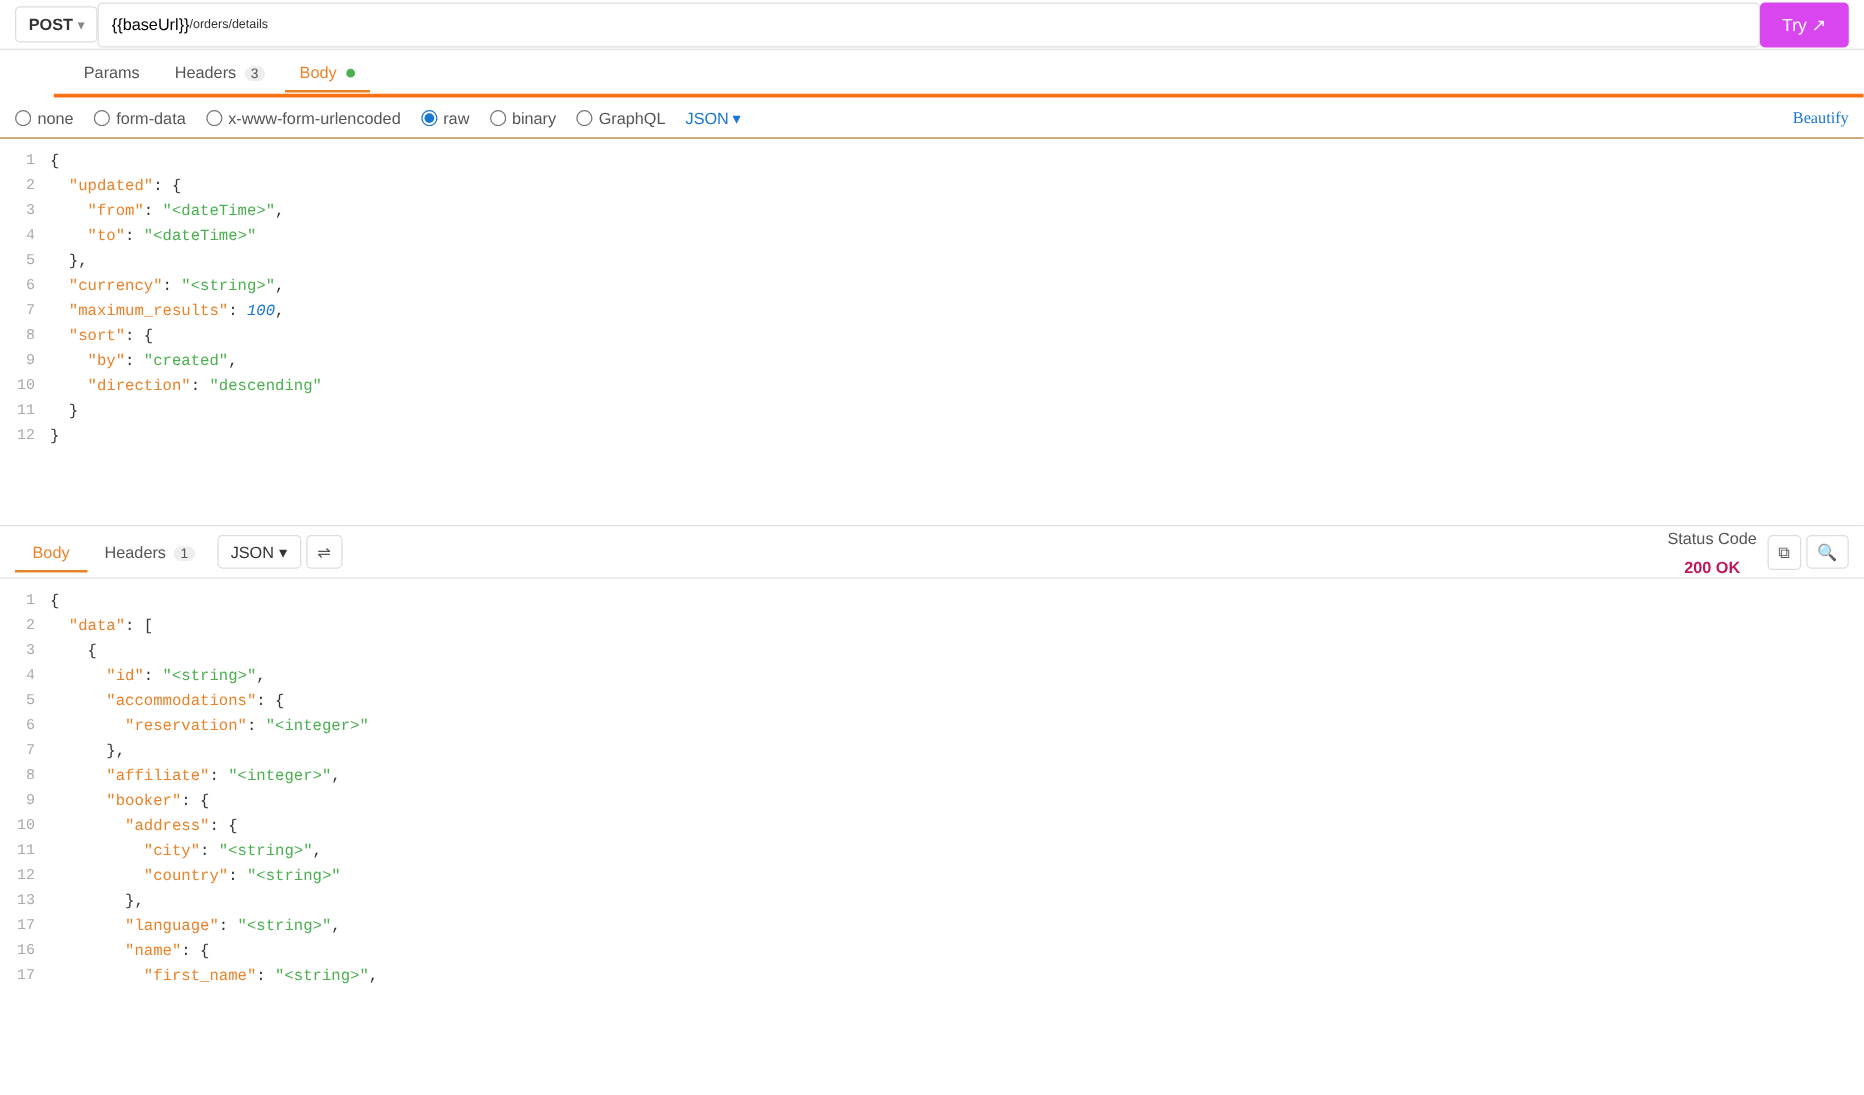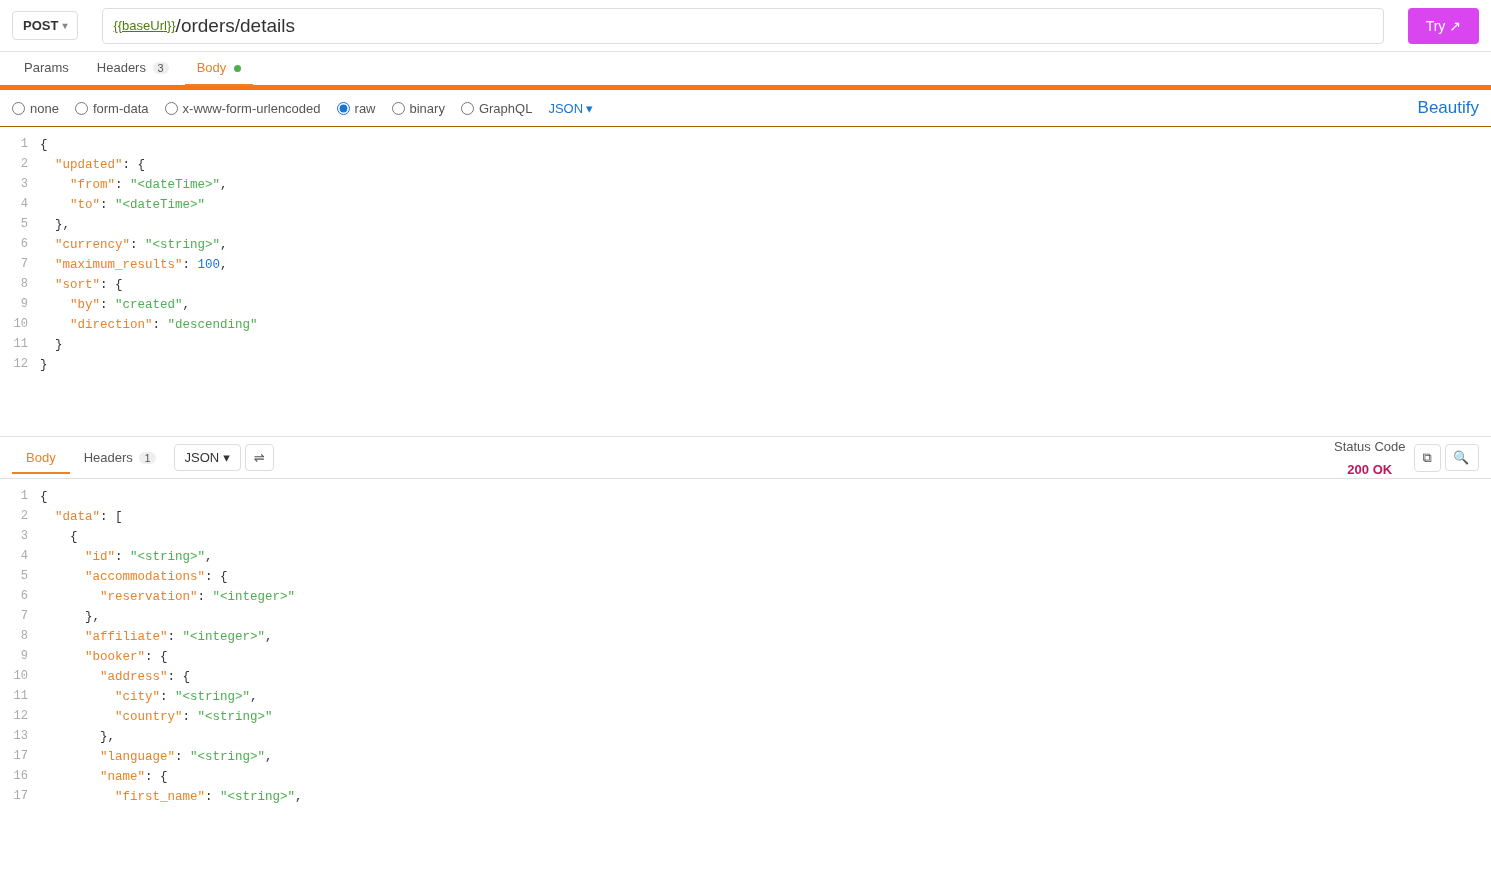--- a/index.html
+++ b/index.html
@@ -4,22 +4,22 @@
   <style>
     * { box-sizing: border-box; margin: 0; padding: 0; }
     body { font-family: -apple-system, BlinkMacSystemFont, 'Segoe UI', sans-serif; font-size: 13px; background: #fff; color: #333; height: 876px; overflow: hidden; }
 
     
     .top-bar {
       display: flex;
       align-items: center;
       padding: 8px 12px;
       border-bottom: 1px solid #e0e0e0;
-      gap: 24px;
-      height: 52px;
+      gap: 0;
+      height: 40px;
     }
     .method-select {
       display: flex;
       align-items: center;
       gap: 4px;
       padding: 6px 10px;
       border: 1px solid #ddd;
       border-radius: 4px;
       font-size: 13px;
       font-weight: 600;
@@ -35,51 +35,52 @@
       flex: 1;
       display: flex;
       align-items: center;
       border: 1px solid #ddd;
       border-radius: 4px;
       padding: 6px 10px;
       font-size: 13px;
       height: 36px;
     }
     .url-baseurl {
-      color: #4d7c0f;
-      font-size: 13px;
-      text-decoration: underline;
+      color: #000000;
+      font-size: 13px;
     }
     .url-path {
       color: #333;
-      font-size: 19px;
+      font-size: 10px;
     }
     .try-button {
       background: #d946ef;
       color: #fff;
       border: none;
       border-radius: 4px;
       padding: 8px 18px;
       font-size: 14px;
       font-weight: 500;
       cursor: pointer;
       white-space: nowrap;
       height: 36px;
       display: flex;
       align-items: center;
       gap: 4px;
     }
 
     
     .tabs-row {
       display: flex;
+      align-items: center;
       padding: 0 12px;
-      border-bottom: 5px solid #f97316;
+      border-bottom: 3px solid #f97316;
       height: 38px;
       gap: 4px;
+      margin-left: 43px;
     }
     .tab-item {
       padding: 8px 12px;
       font-size: 13px;
       color: #555;
       cursor: pointer;
       position: relative;
       white-space: nowrap;
     }
     .tab-item.active {
@@ -139,25 +140,26 @@
       align-items: center;
       gap: 3px;
       color: #1976d2;
       font-size: 13px;
       font-weight: 500;
       cursor: pointer;
     }
     .beautify-btn {
       margin-left: auto;
       color: #1976d2;
-      font-size: 17px;
+      font-size: 13px;
       font-weight: 500;
       cursor: pointer;
       background: none;
       border: none;
+      font-family: Liberation Serif, serif;
     }
 
     
     .code-editor {
       background: #fff;
       border-bottom: 1px solid #e0e0e0;
       overflow: auto;
       height: 310px;
       padding: 8px 0;
     }
@@ -173,21 +175,21 @@
       color: #aaa;
       min-width: 40px;
       text-align: right;
       padding-right: 12px;
       user-select: none;
       font-size: 12px;
     }
     .line-content { flex: 1; }
     .key { color: #e8832a; }
     .str { color: #4caf50; }
-    .num { color: #1976d2; }
+    .num { color: #1976d2; font-style: italic; }
 
     
     .response-section {
       flex: 1;
       display: flex;
       flex-direction: column;
       overflow: hidden;
     }
     .response-tabs-row {
       display: flex;

